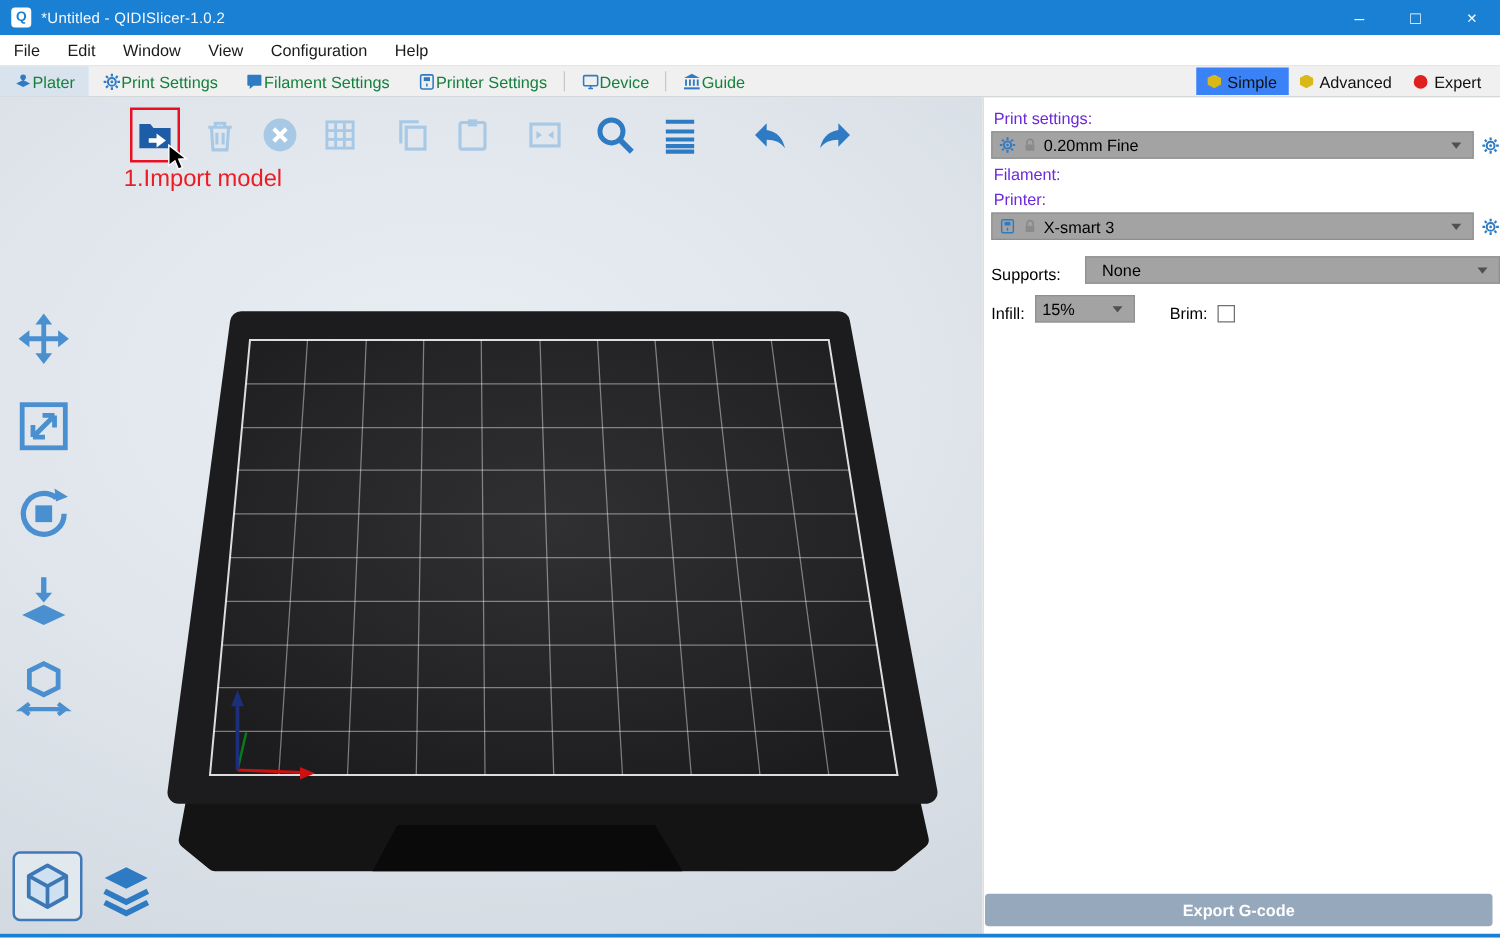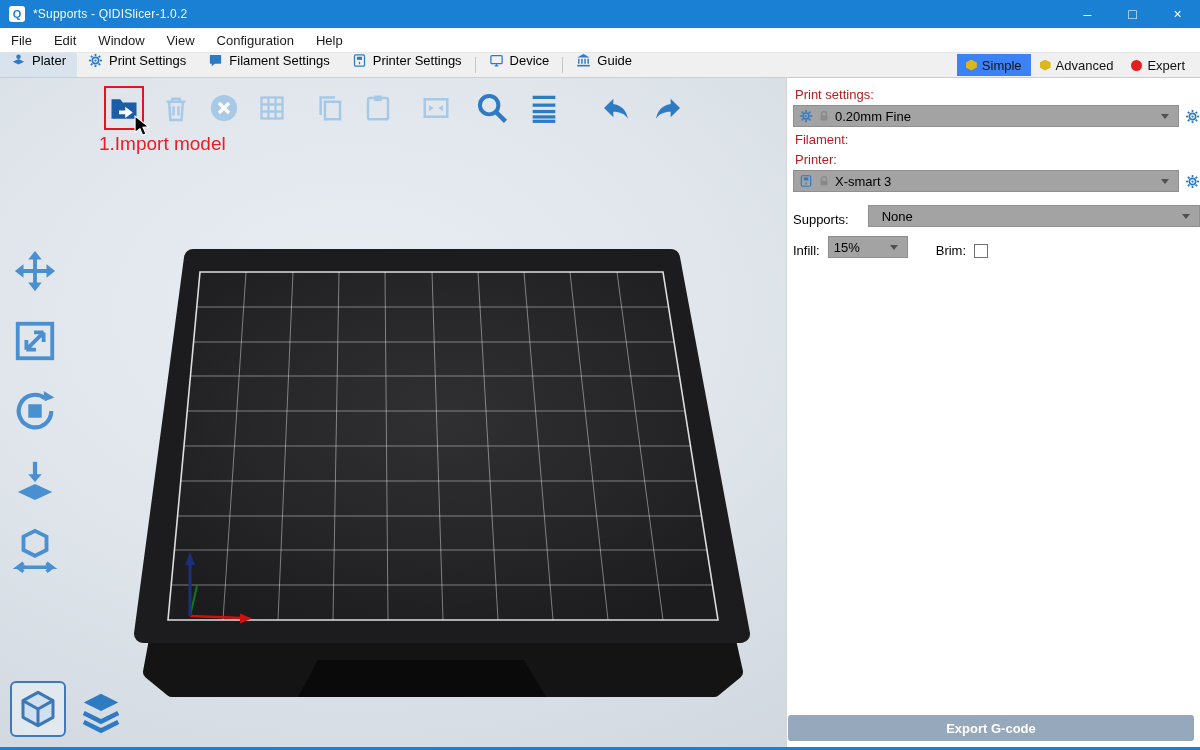--- a/index.html
+++ b/index.html
@@ -13,21 +13,21 @@
   .apptitle{margin-left:8px;font-size:12px;letter-spacing:.2px;color:#f4f9ff}
   .winbtns{margin-left:auto;display:flex;height:100%}
   .winbtn{width:45px;height:100%;display:flex;align-items:center;justify-content:center;font-size:14px;color:#fff}
 
   
   .menubar{position:absolute;left:0;top:28px;width:100%;height:24px;background:#fff;display:flex;align-items:center}
   .menuitem{padding:12px 11px;font-size:13px;color:#1a1a1a;height:100%;display:flex;align-items:center}
 
   
   .tabbar{position:absolute;left:0;top:52px;width:100%;height:26px;background:#f0f0f0;border-top:1px solid #e6e6e6;border-bottom:1px solid #c9cfd4;display:flex;align-items:center}
-  .tab{height:100%;display:flex;gap:6px;padding:0 11px;font-size:13px;color:#000000}
+  .tab{height:100%;display:flex;align-items:center;padding:0 11px;font-size:13px;color:#15803d}
   .tab svg{color:#2e7bc4}
   .tab.active{background:#d9e3ee}
   .tabsep{width:1px;height:16px;background:#c6c6c6;margin:0 2px}
   .modes{margin-left:auto;display:flex;align-items:center;height:100%;padding-right:6px}
   .mode{display:flex;align-items:center;gap:5px;padding:0 9px;height:22px;font-size:13px;color:#111}
   .mode.active{background:#3b82f6;font-weight:normal}
   .hex{width:11px;height:11px;background:#d9b818;clip-path:polygon(50% 0,100% 27%,100% 73%,50% 100%,0 73%,0 27%)}
   .dot-red{width:11px;height:11px;border-radius:50%;background:#e02020}
 
   
@@ -49,21 +49,21 @@
 
   
   .bed{position:absolute;left:0;top:0;width:786px;height:669px}
 
   
   .viewswitch{position:absolute;left:10px;bottom:10px;display:flex;align-items:flex-end;gap:12px;z-index:5}
   .cubebox{width:56px;height:56px;border:2px solid #4179b8;border-radius:6px;background:rgba(235,242,248,.55);display:flex;align-items:center;justify-content:center;color:#3c77b6}
   .layersbtn{color:#2e7bc4;display:flex;align-items:flex-end;padding-bottom:2px}
 
   
-  .plabel{font-size:13px;color:#b91c1c;margin:5px 0 3px 2px}
+  .plabel{font-size:13px;color:#6d28d9;margin:5px 0 3px 2px}
   .comborow{display:flex;align-items:center;gap:6px}
   .combo{height:22px;background:#a3a3a3;border:1px solid #8f8f8f;display:flex;align-items:center;gap:5px;padding:0 5px}
   .combo.main{width:386px}
   .cval{font-size:13px;color:#000;white-space:nowrap}
   .chev{width:0;height:0;border-left:4px solid transparent;border-right:4px solid transparent;border-top:5px solid #505050;margin-left:auto;margin-right:4px}
   .sidegear{color:#2e7bc4}
   .swatch{width:20px;height:12px;background:#d8c62f;border:1px solid #9a8d1f}
   .inlinerow{display:flex;align-items:flex-end;margin-top:10px}
   .ilabel{font-size:13px;color:#000}
   .checkbox{width:14px;height:14px;border:1px solid #707070;background:#fff;margin-left:8px}
@@ -205,21 +205,21 @@
       </symbol>
 </defs>
 </svg>
 
 <div class="app">
 
   <div class="titlebar">
     <div class="appicon">
         <span>Q</span>
       </div>
-    <div class="apptitle">*Supports - QIDISlicer-1.0.2</div>
+    <div class="apptitle">*Untitled - QIDISlicer-1.0.2</div>
     <div class="winbtns">
       <div class="winbtn">–</div>
       <div class="winbtn">□</div>
       <div class="winbtn">×</div>
     </div>
   </div>
 
   <div class="menubar">
     <div class="menuitem">File</div>
     <div class="menuitem">Edit</div>

